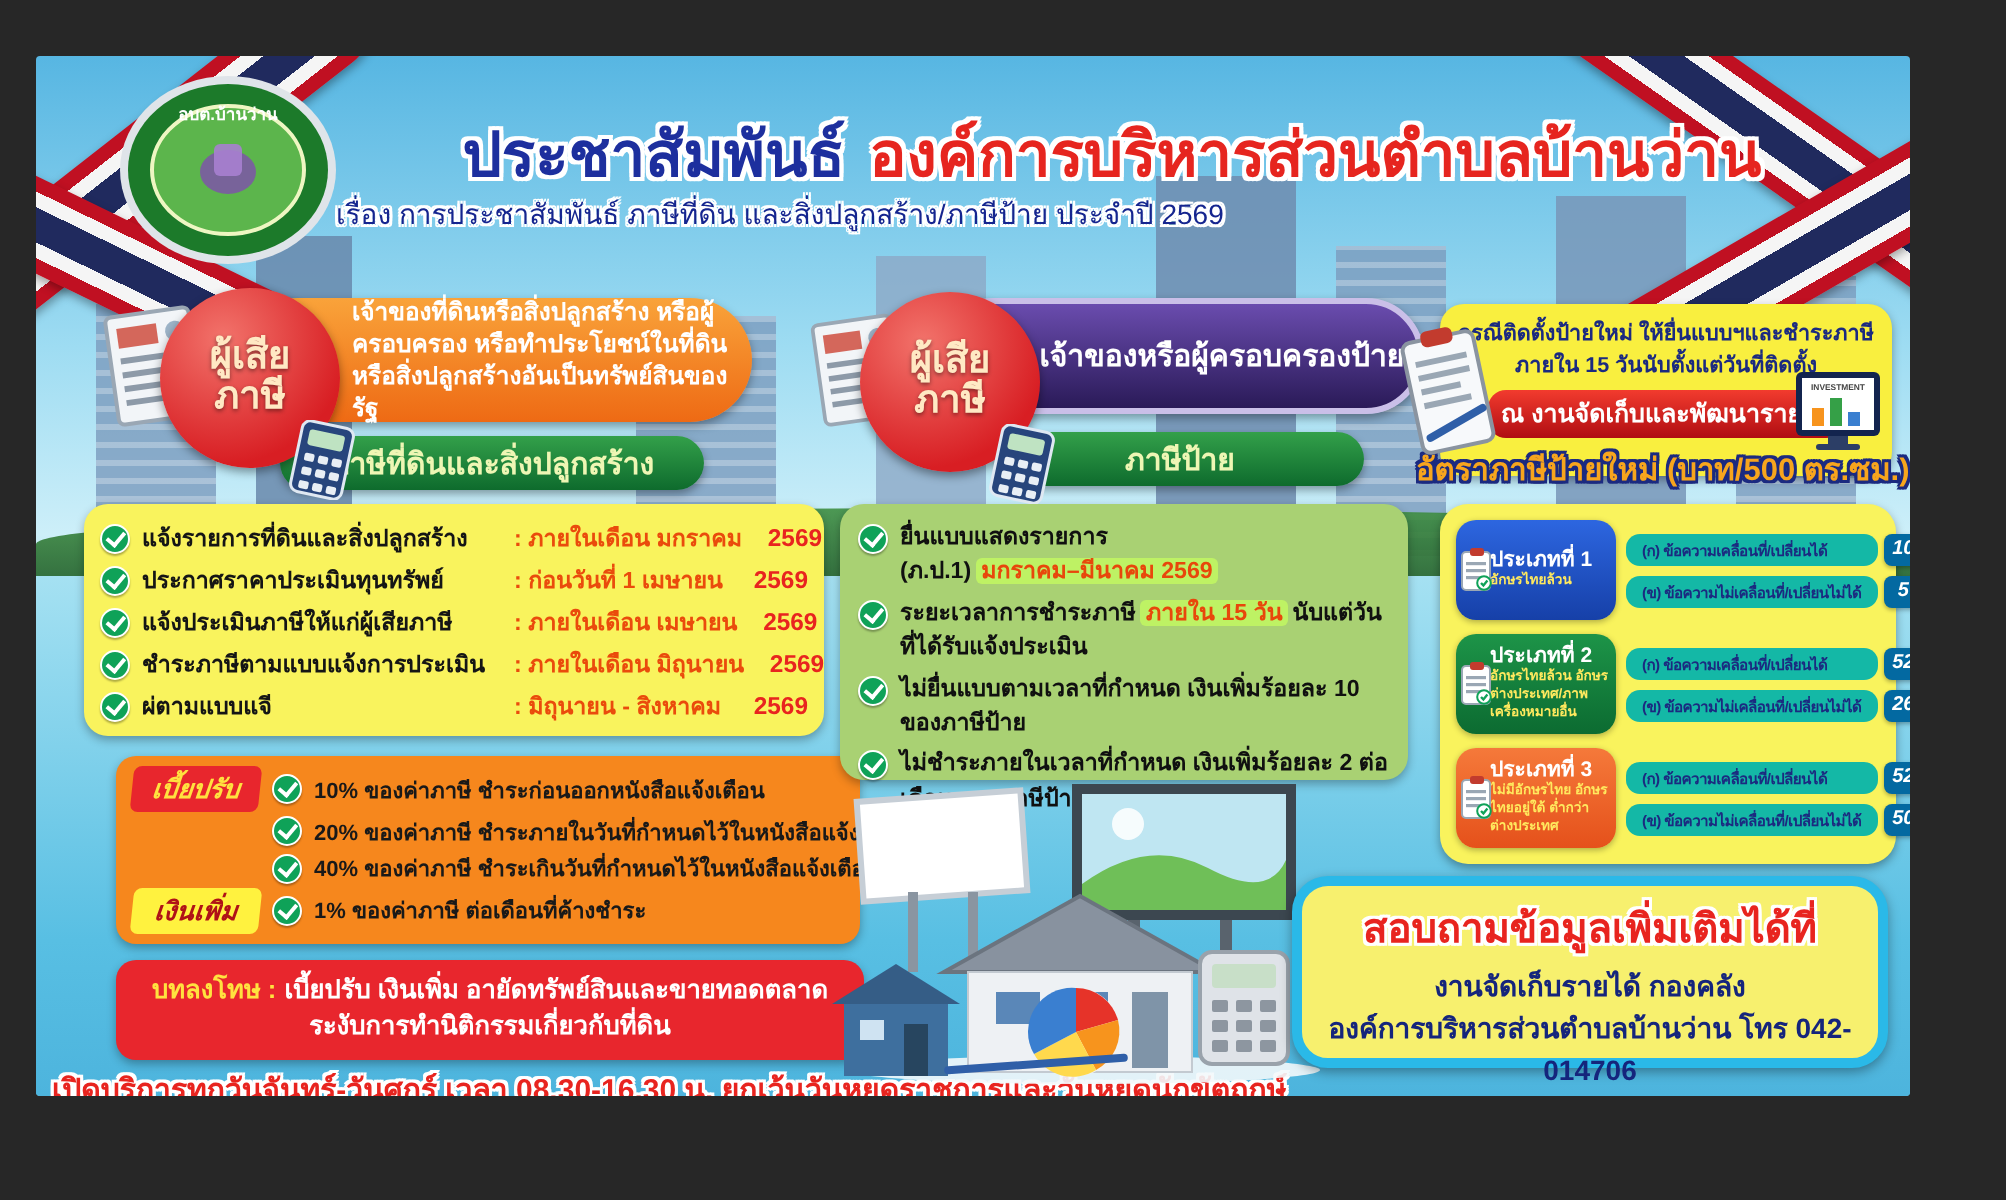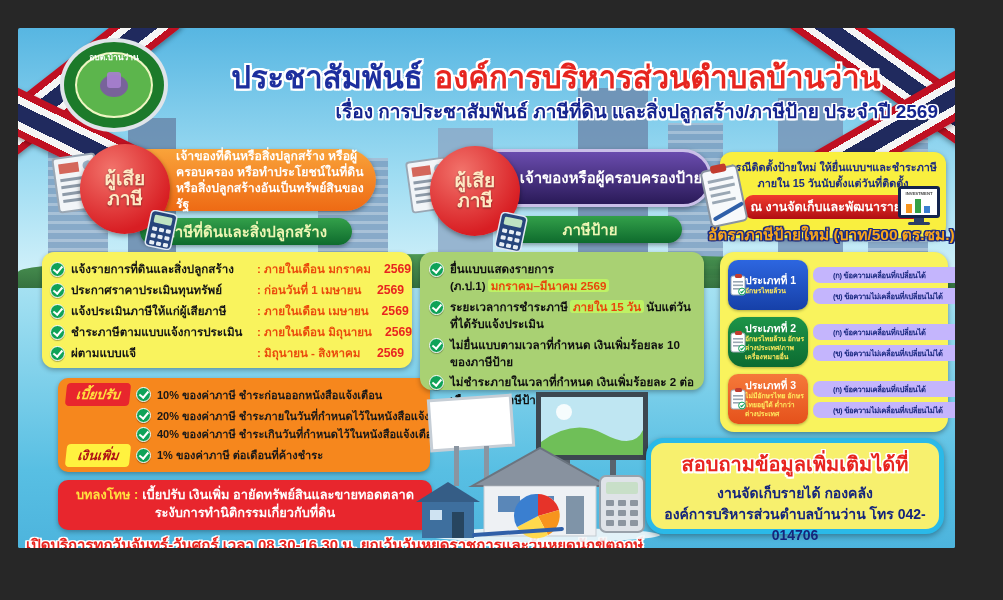--- a/index.html
+++ b/index.html
@@ -15,22 +15,22 @@
   .water{position:absolute;left:0;right:0;top:260px;height:260px;
          background:linear-gradient(180deg,#a5e1f2,#58bfe3 70%,#4db4dd);}
   .ribbon{position:absolute;height:44px;border-radius:22px;box-shadow:0 2px 5px rgba(0,0,0,.35);
           background:linear-gradient(180deg,#c01022 0%,#c01022 16%,#f5f5f5 16%,#f5f5f5 32%,#202a5e 32%,#202a5e 68%,#f5f5f5 68%,#f5f5f5 84%,#c01022 84%);}
   
   .outline-w{text-shadow:-2px -2px 0 #fff,2px -2px 0 #fff,-2px 2px 0 #fff,2px 2px 0 #fff,0 -2px 0 #fff,0 2px 0 #fff,-2px 0 0 #fff,2px 0 0 #fff;}
   .outline-w1{text-shadow:-1.5px -1.5px 0 #fff,1.5px -1.5px 0 #fff,-1.5px 1.5px 0 #fff,1.5px 1.5px 0 #fff,0 -1.5px 0 #fff,0 1.5px 0 #fff,-1.5px 0 0 #fff,1.5px 0 0 #fff;}
   .title-row{position:absolute;left:158px;top:24px;width:760px;text-align:center;white-space:nowrap;}
   .t1{color:#1d2f9e;font-size:31px;font-weight:800;margin-right:12px;}
   .t2{color:#e6251f;font-size:31px;font-weight:800;}
-  .subtitle{position:absolute;left:150px;top:68px;width:770px;text-align:right;color:#15258f;
-            font-size:19px;font-weight:700;white-space:nowrap;}
+  .subtitle{position:absolute;left:150px;top:68px;width:770px;text-align:left;color:#15258f;
+            font-size:14px;font-weight:400;white-space:nowrap;}
   .logo{position:absolute;left:40px;top:8px;}
   
   .payer-circle{position:absolute;width:90px;height:90px;border-radius:50%;z-index:5;
     background:radial-gradient(circle at 35% 28%,#f2736b,#d81e23 72%);box-shadow:0 2px 5px rgba(0,0,0,.4);
     display:flex;flex-direction:column;align-items:center;justify-content:center;
     color:#ffe9c4;font-weight:800;font-size:19px;line-height:1.05;text-shadow:0 1px 2px rgba(0,0,0,.45);}
   .pc-left{left:62px;top:116px;} .pc-mid{left:412px;top:118px;}
   .desc-pill{position:absolute;display:flex;align-items:center;box-shadow:0 2px 5px rgba(0,0,0,.35);}
   .pill-orange{left:100px;top:121px;width:258px;height:62px;border-radius:31px;
     background:linear-gradient(180deg,#f9a33a,#ee6a14);color:#fff;font-weight:700;font-size:12.2px;
@@ -94,28 +94,28 @@
     text-shadow:-1.4px -1.4px 0 #1b2a80,1.4px -1.4px 0 #1b2a80,-1.4px 1.4px 0 #1b2a80,1.4px 1.4px 0 #1b2a80,0 -1.4px 0 #1b2a80,0 1.4px 0 #1b2a80,-1.4px 0 0 #1b2a80,1.4px 0 0 #1b2a80;}
   .rates-panel{position:absolute;left:702px;top:224px;width:228px;height:180px;background:#f9f35d;border-radius:14px;
     padding:8px;box-sizing:border-box;display:flex;flex-direction:column;gap:7px;box-shadow:0 2px 5px rgba(0,0,0,.35);}
   .cat{display:flex;gap:5px;align-items:stretch;flex:1;}
   .cat-badge{flex:0 0 80px;border-radius:10px;padding:3px 3px 3px 17px;position:relative;display:flex;
     flex-direction:column;justify-content:center;box-sizing:border-box;box-shadow:0 1px 3px rgba(0,0,0,.3);}
   .cat-badge svg{position:absolute;left:2px;top:50%;transform:translateY(-50%);}
   .cat-name{color:#fff;font-weight:800;font-size:10.5px;line-height:1.2;}
   .cat-desc{color:#ffe95e;font-weight:700;font-size:6.8px;line-height:1.3;}
   .cat1{background:linear-gradient(180deg,#2d66e0,#1640a8);}
-  .cat2{background:linear-gradient(180deg,#1d9448,#0c6b31);border-radius:15px;}
+  .cat2{background:linear-gradient(180deg,#1d9448,#0c6b31);}
   .cat3{background:linear-gradient(180deg,#f5793a,#e5511b);}
   .cat-rows{flex:1;display:flex;flex-direction:column;justify-content:center;gap:5px;}
   .crow{display:flex;align-items:center;gap:3px;}
-  .strip{flex:1;background:#c4b5fd;border-radius:7px;padding:2px 20px;overflow:hidden;}
+  .strip{flex:1;background:#14b8a6;border-radius:7px;padding:2px 8px;overflow:hidden;}
   .strip span{display:block;color:#1b2a80;font-weight:800;font-size:7.6px;white-space:nowrap;letter-spacing:-.3px;}
-  .chip{flex:0 0 20px;height:16px;background:#a16207;border-radius:4px;color:#fff;font-weight:800;font-size:10px;
-    display:flex;align-items:center;justify-content:center;box-shadow:0 1px 2px rgba(0,0,0,.3);}
+  .chip{flex:0 0 20px;height:16px;background:#0369a1;border-radius:4px;color:#fff;font-weight:800;font-size:10px;
+    display:flex;align-items:center;justify-content:center;box-shadow:0 1px 2px rgba(0,0,0,.3);font-style:italic;}
   .contact-box{position:absolute;left:628px;top:410px;width:298px;height:96px;background:#f7f06e;
     border:5px solid #2ab9e8;border-radius:18px;text-align:center;padding:5px 6px;box-sizing:border-box;
     box-shadow:0 2px 6px rgba(0,0,0,.35);}
   .ctitle{color:#e8241f;font-weight:800;font-size:20px;}
   .cline{color:#15257c;font-weight:800;font-size:14px;line-height:1.5;}
   .cline.first{margin-top:3px;}
 </style>
 </head>
 <body>
 

